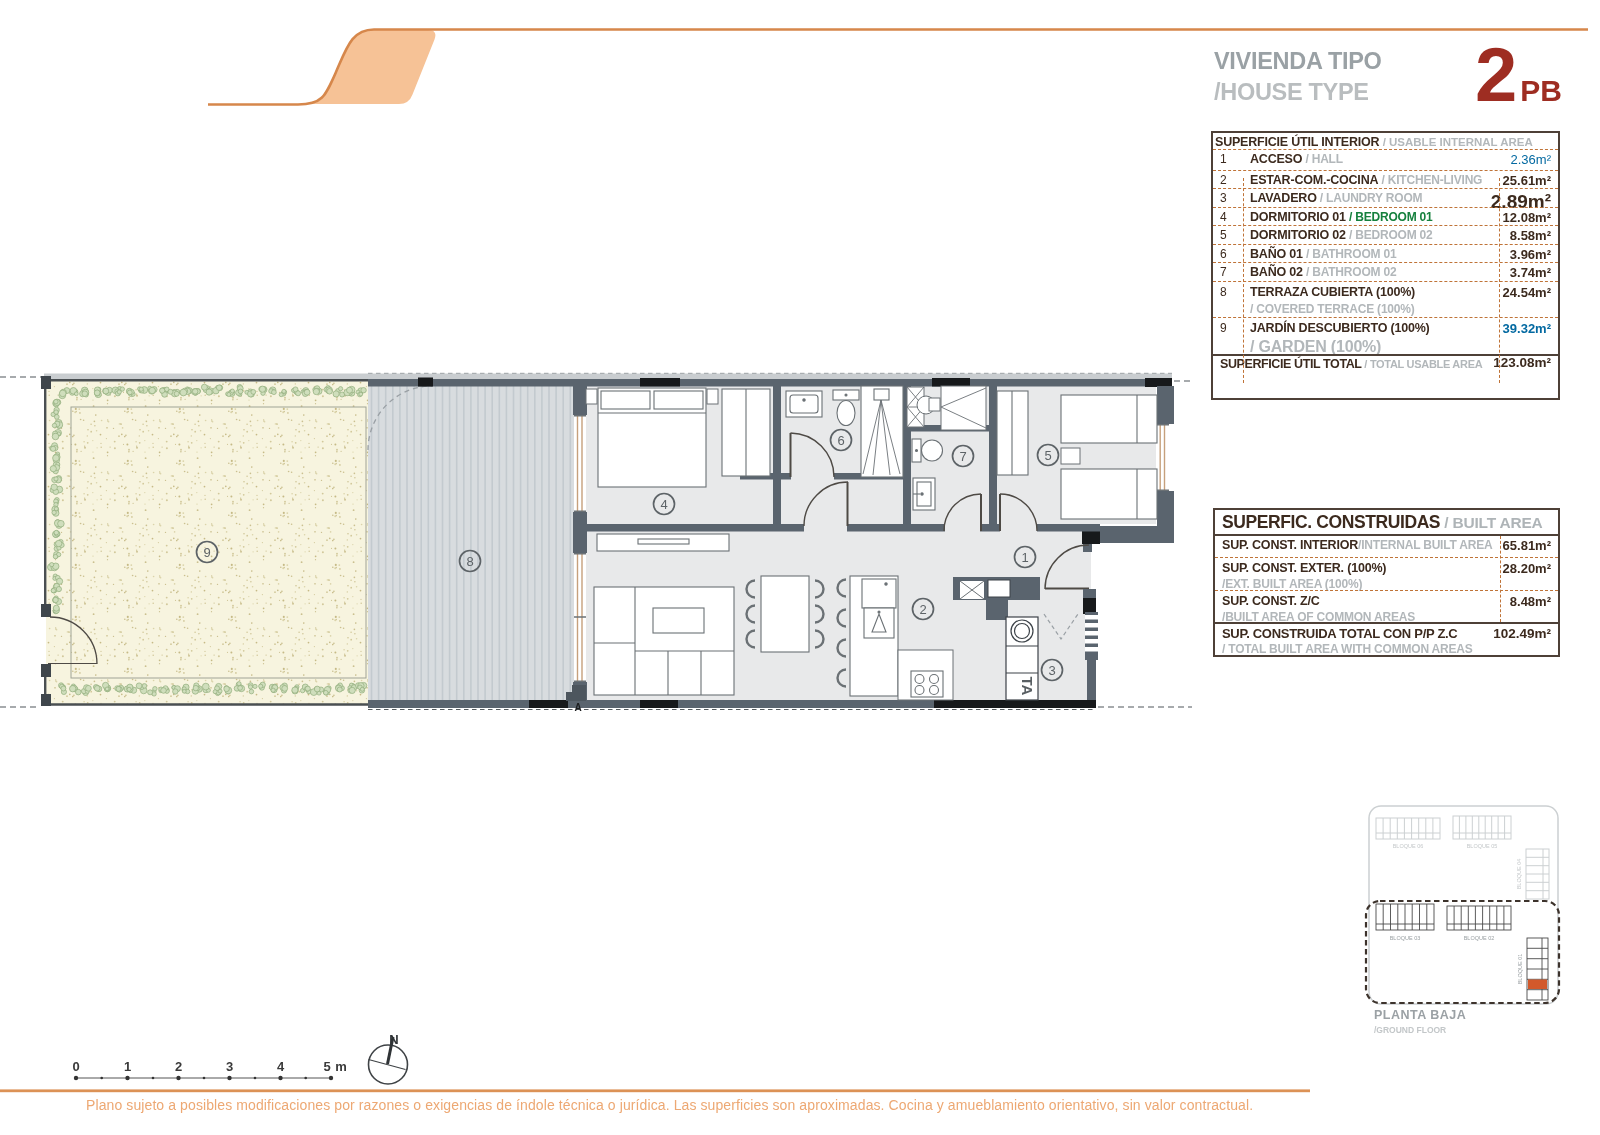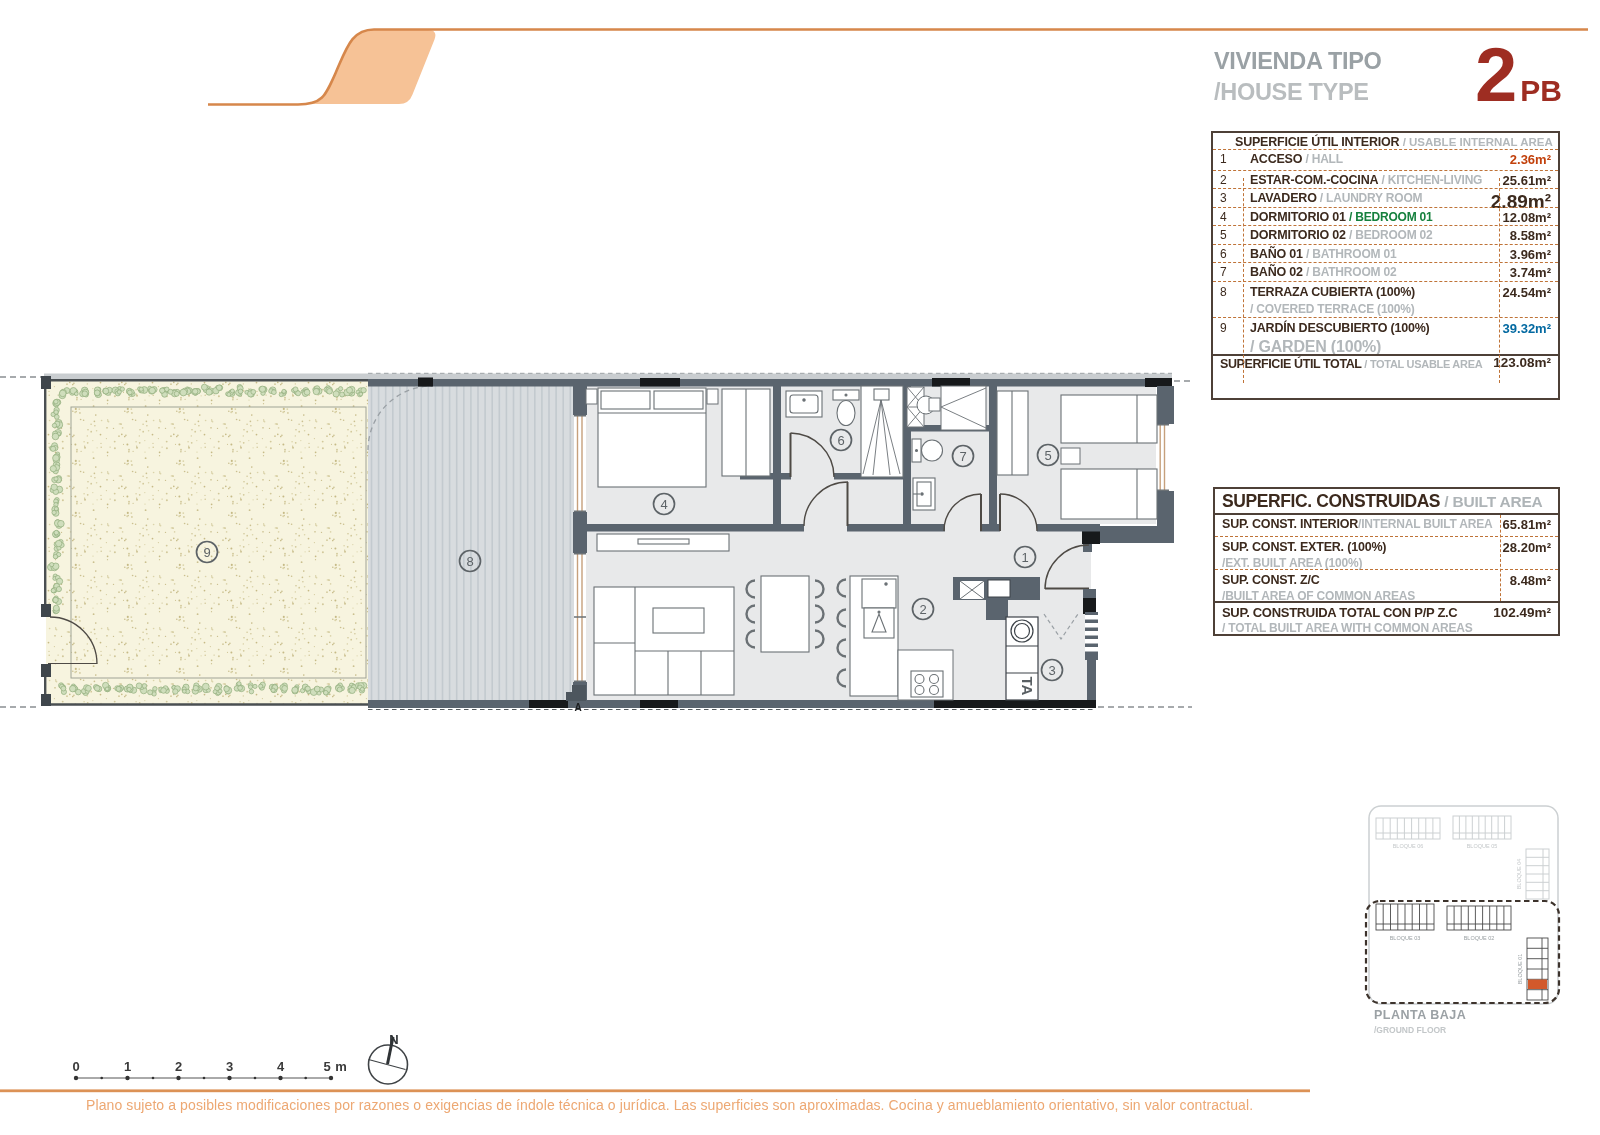--- a/index.html
+++ b/index.html
@@ -903,25 +903,25 @@
 <rect x="0" y="1089.4" width="1310" height="2.8" fill="#dc9256"></rect>
 </svg>
 
 <div style="position:absolute;left:1214px;top:46px;font-size:23.5px;font-weight:bold;color:#9aa1a5;letter-spacing:-0.3px;line-height:31px">VIVIENDA TIPO<br><span style="color:#b9bdbf">/HOUSE TYPE</span></div>
 
 <div style="position:absolute;left:1475px;top:37px;color:#9e2d22;font-weight:bold;line-height:1"><span style="font-size:76px;vertical-align:baseline">2</span><span style="font-size:30px;vertical-align:baseline;position:relative;left:3px">PB</span></div>
 
 <div style="position:absolute;left:1211px;top:131px;width:349px;height:269px;border:2px solid #4e4037;box-sizing:border-box;background:#fff">
 
 
- <div style="height:16px;box-sizing:border-box;padding-left:22px;line-height:16px;white-space:nowrap"><span style="font-size:12.5px;font-weight:bold;color:#3c2a1e;letter-spacing:-0.2px">SUPERFICIE ÚTIL INTERIOR</span><span style="font-size:11.5px;font-weight:bold;color:#b2b7ba"> / USABLE INTERNAL AREA</span></div>
+ <div style="height:16px;box-sizing:border-box;padding-left:2px;line-height:16px;white-space:nowrap"><span style="font-size:12.5px;font-weight:bold;color:#3c2a1e;letter-spacing:-0.2px">SUPERFICIE ÚTIL INTERIOR</span><span style="font-size:11.5px;font-weight:bold;color:#b2b7ba"> / USABLE INTERNAL AREA</span></div>
  <div style="position:relative;height:21px;border-top:1px dashed #bf7338;box-sizing:border-box">
       <span style="position:absolute;left:7px;top:2px;font-size:12px;color:#3c2a1e">1</span>
       <span style="position:absolute;left:37px;top:2px;font-size:12.5px;font-weight:bold;color:#3c2a1e;white-space:nowrap;letter-spacing:-0.2px">ACCESO<span style="color:#b2b7ba;font-size:12px"> / HALL</span></span>
-      <span style="position:absolute;right:7px;top:2px;font-size:13px;font-weight:bold;color:#c2410c">2.36m²</span>
+      <span style="position:absolute;right:7px;top:2px;font-size:13px;font-weight:normal;color:#0369a1">2.36m²</span>
     </div>
  <div style="position:relative;height:18px;border-top:1px dashed #bf7338;box-sizing:border-box">
       <span style="position:absolute;left:7px;top:2px;font-size:12px;color:#3c2a1e">2</span>
       <span style="position:absolute;left:37px;top:2px;font-size:12.5px;font-weight:bold;color:#3c2a1e;white-space:nowrap;letter-spacing:-0.2px">ESTAR-COM.-COCINA<span style="color:#b2b7ba;font-size:12px"> / KITCHEN-LIVING</span></span>
       <span style="position:absolute;right:7px;top:2px;font-size:13px;font-weight:bold;color:#3c2a1e">25.61m²</span>
     </div>
  <div style="position:relative;height:19px;border-top:1px dashed #bf7338;box-sizing:border-box">
       <span style="position:absolute;left:7px;top:2px;font-size:12px;color:#3c2a1e">3</span>
       <span style="position:absolute;left:37px;top:2px;font-size:12.5px;font-weight:bold;color:#3c2a1e;white-space:nowrap;letter-spacing:-0.2px">LAVADERO<span style="color:#b2b7ba;font-size:12px"> / LAUNDRY ROOM</span></span>
       <span style="position:absolute;right:7px;top:2px;font-size:19px;font-weight:bold;color:#3c2a1e">2.89m²</span>
@@ -959,21 +959,21 @@
       <span style="position:absolute;right:7px;top:3px;font-size:13px;font-weight:bold;color:#0369a1">39.32m²</span>
     </div>
 
  <div style="position:relative;height:15px;border-top:2px solid #4e4037;box-sizing:border-box;padding-left:7px;line-height:14px;white-space:nowrap"><span style="font-size:12.5px;font-weight:bold;color:#3c2a1e;letter-spacing:-0.4px">SUPERFICIE ÚTIL TOTAL</span><span style="font-size:11px;font-weight:bold;color:#b2b7ba;letter-spacing:-0.3px"> / TOTAL USABLE AREA</span><span style="position:absolute;right:7px;top:0px;font-size:13.5px;font-weight:bold;color:#3c2a1e">123.08m²</span></div>
 
  <div style="position:absolute;left:30px;top:45px;height:205px;border-left:1px dashed #bf7338"></div>
 
  <div style="position:absolute;left:286px;top:45px;height:205px;border-left:1px dashed #bf7338"></div>
 </div>
 
-<div style="position:absolute;left:1213px;top:487px;width:347px;height:149px;border:2px solid #4e4037;box-sizing:border-box;background:#fff">
+<div style="position:absolute;left:1213px;top:508px;width:347px;height:149px;border:2px solid #4e4037;box-sizing:border-box;background:#fff">
 
  <div style="height:26px;border-bottom:2px solid #4e4037;box-sizing:border-box;padding-left:7px;line-height:24px;white-space:nowrap"><span style="font-size:17.5px;font-weight:bold;color:#3c2a1e;letter-spacing:-0.4px">SUPERFIC. CONSTRUIDAS</span><span style="font-size:15.5px;font-weight:bold;color:#aeb4b7;letter-spacing:-0.2px"> / BUILT AREA</span></div>
  <div style="position:relative;height:21px;box-sizing:border-box">
       <span style="position:absolute;left:7px;top:2px;font-size:12.5px;font-weight:bold;color:#3c2a1e;white-space:nowrap;letter-spacing:-0.2px">SUP. CONST. INTERIOR<span style="color:#b2b7ba;font-size:12px">/INTERNAL BUILT AREA</span></span>
       <span style="position:absolute;right:7px;top:2px;font-size:13px;font-weight:bold;color:#3c2a1e">65.81m²</span>
     </div>
  <div style="position:relative;height:33px;border-top:1px dashed #bf7338;box-sizing:border-box">
       <span style="position:absolute;left:7px;top:3px;font-size:12.5px;font-weight:bold;color:#3c2a1e;white-space:nowrap;letter-spacing:-0.2px">SUP. CONST. EXTER. (100%)</span>
       <span style="position:absolute;left:7px;top:19px;font-size:12px;font-weight:bold;color:#b2b7ba;white-space:nowrap;letter-spacing:-0.2px">/EXT. BUILT AREA (100%)</span>
       <span style="position:absolute;right:7px;top:3px;font-size:13px;font-weight:bold;color:#3c2a1e">28.20m²</span>

